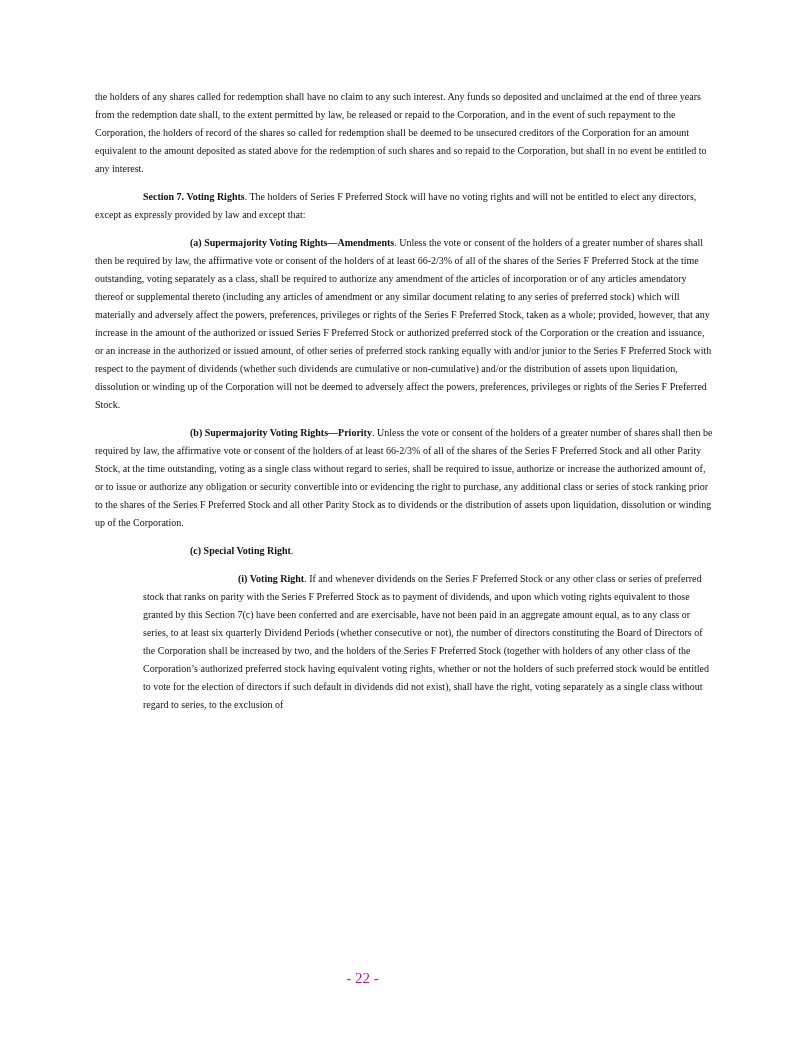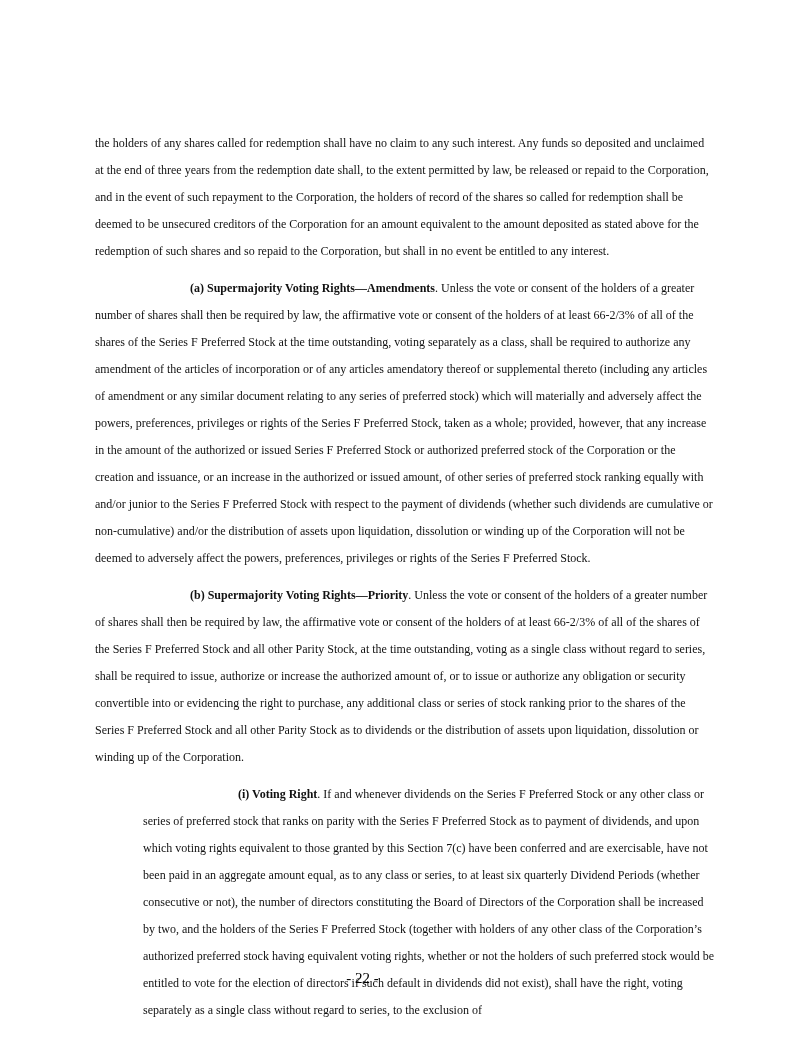--- a/index.html
+++ b/index.html
@@ -1,41 +1,43 @@
 <!DOCTYPE html>
 <html><head>
   <meta charset="utf-8">
   <style>
     html, body { margin: 0; padding: 0; background: #ffffff; }
     body { width: 811px; height: 1050px; position: relative; overflow: hidden; }
     .page {
       position: absolute; left: 95px; top: 88px; width: 620px;
       font-family: "Liberation Serif", serif;
-      font-size: 12px; line-height: 27px; color: #111111; margin-top: 42px;
+      font-size: 10px; line-height: 18px; color: #111111;
     }
     p { margin: 0; }
     .para { margin-bottom: 10px; }
     .ind1 { text-indent: 48px; }
     .ind2 { text-indent: 95px; }
     .sub-i { margin-left: 48px; text-indent: 95px; font-family: Liberation Serif, serif; }
     b { font-weight: bold; }
     .heading-only { margin-left: 95px; margin-bottom: 10px; }
     .page-number {
       position: absolute; top: 970px; left: 0; width: 725px; text-align: center;
-      font-family: "Liberation Serif", serif; font-size: 15px; color: #000000;
+      font-family: "Liberation Serif", serif; font-size: 15px; color: #a21caf;
     }
   </style>
 </head>
 <body>
 
 <div class="page">
   <p class="para">the holders of any shares called for redemption shall have no claim to any such interest.  Any funds so deposited and unclaimed at the end of three years from the redemption date shall, to the extent permitted by law, be released or repaid to the Corporation, and in the event of such repayment to the Corporation, the holders of record of the shares so called for redemption shall be deemed to be unsecured creditors of the Corporation for an amount equivalent to the amount deposited as stated above for the redemption of such shares and so repaid to the Corporation, but shall in no event be entitled to any interest.</p>
 
+  <p class="para ind1"><b>Section 7. Voting Rights</b><span>. The holders of Series F Preferred Stock will have no voting rights and will not be entitled to elect any directors, except as expressly provided by law and except that:</span></p>
 
   <p class="para ind2"><b>(a) Supermajority Voting Rights—Amendments</b><span>. Unless the vote or consent of the holders of a greater number of shares shall then be required by law, the affirmative vote or consent of the holders of at least 66-2/3% of all of the shares of the Series F Preferred Stock at the time outstanding, voting separately as a class, shall be required to authorize any amendment of the articles of incorporation or of any articles amendatory thereof or supplemental thereto (including any articles of amendment or any similar document relating to any series of preferred stock) which will materially and adversely affect the powers, preferences, privileges or rights of the Series F Preferred Stock, taken as a whole; provided, however, that any increase in the amount of the authorized or issued Series F Preferred Stock or authorized preferred stock of the Corporation or the creation and issuance, or an increase in the authorized or issued amount, of other series of preferred stock ranking equally with and/or junior to the Series F Preferred Stock with respect to the payment of dividends (whether such dividends are cumulative or non-cumulative) and/or the distribution of assets upon liquidation, dissolution or winding up of the Corporation will not be deemed to adversely affect the powers, preferences, privileges or rights of the Series F Preferred Stock.</span></p>
 
   <p class="para ind2"><b>(b) Supermajority Voting Rights—Priority</b><span>. Unless the vote or consent of the holders of a greater number of shares shall then be required by law, the affirmative vote or consent of the holders of at least 66-2/3% of all of the shares of the Series F Preferred Stock and all other Parity Stock, at the time outstanding, voting as a single class without regard to series, shall be required to issue, authorize or increase the authorized amount of, or to issue or authorize any obligation or security convertible into or evidencing the right to purchase, any additional class or series of stock ranking prior to the shares of the Series F Preferred Stock and all other Parity Stock as to dividends or the distribution of assets upon liquidation, dissolution or winding up of the Corporation.</span></p>
 
+  <p class="heading-only"><b>(c) Special Voting Right</b><span>.</span></p>
 
   <p class="para sub-i"><b>(i) Voting Right</b><span>. If and whenever dividends on the Series F Preferred Stock or any other class or series of preferred stock that ranks on parity with the Series F Preferred Stock as to payment of dividends, and upon which voting rights equivalent to those granted by this Section 7(c) have been conferred and are exercisable, have not been paid in an aggregate amount equal, as to any class or series, to at least six quarterly Dividend Periods (whether consecutive or not), the number of directors constituting the Board of Directors of the Corporation shall be increased by two, and the holders of the Series F Preferred Stock (together with holders of any other class of the Corporation’s authorized preferred stock having equivalent voting rights, whether or not the holders of such preferred stock would be entitled to vote for the election of directors if such default in dividends did not exist), shall have the right, voting separately as a single class without regard to series, to the exclusion of</span></p>
 </div>
 
 <div class="page-number">- 22 -</div>
 
 </body></html>

